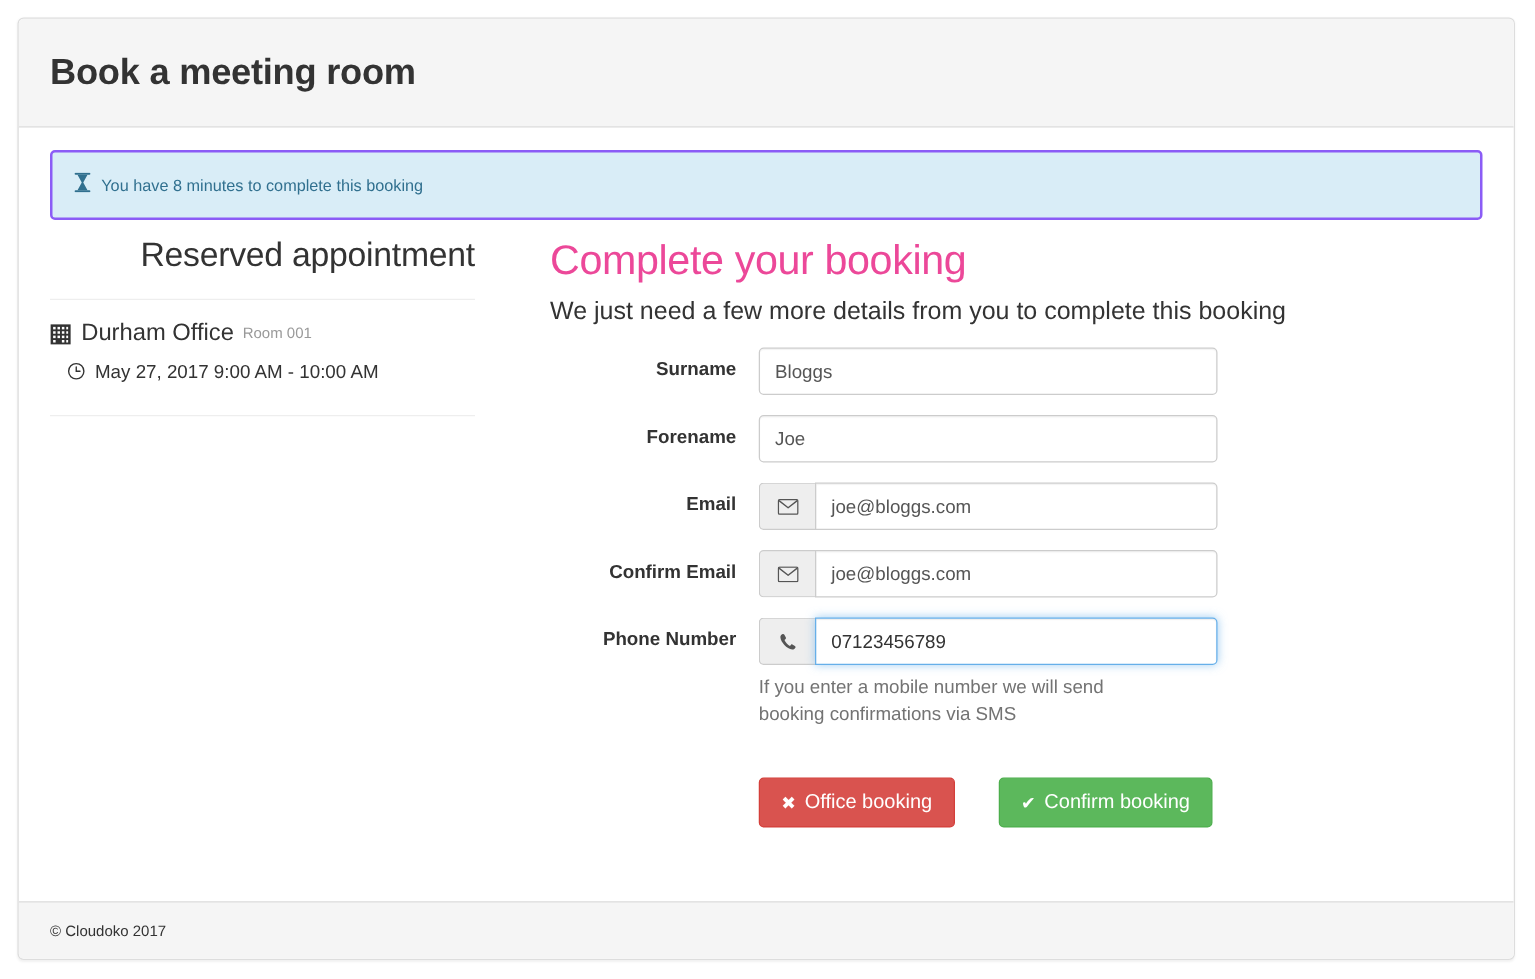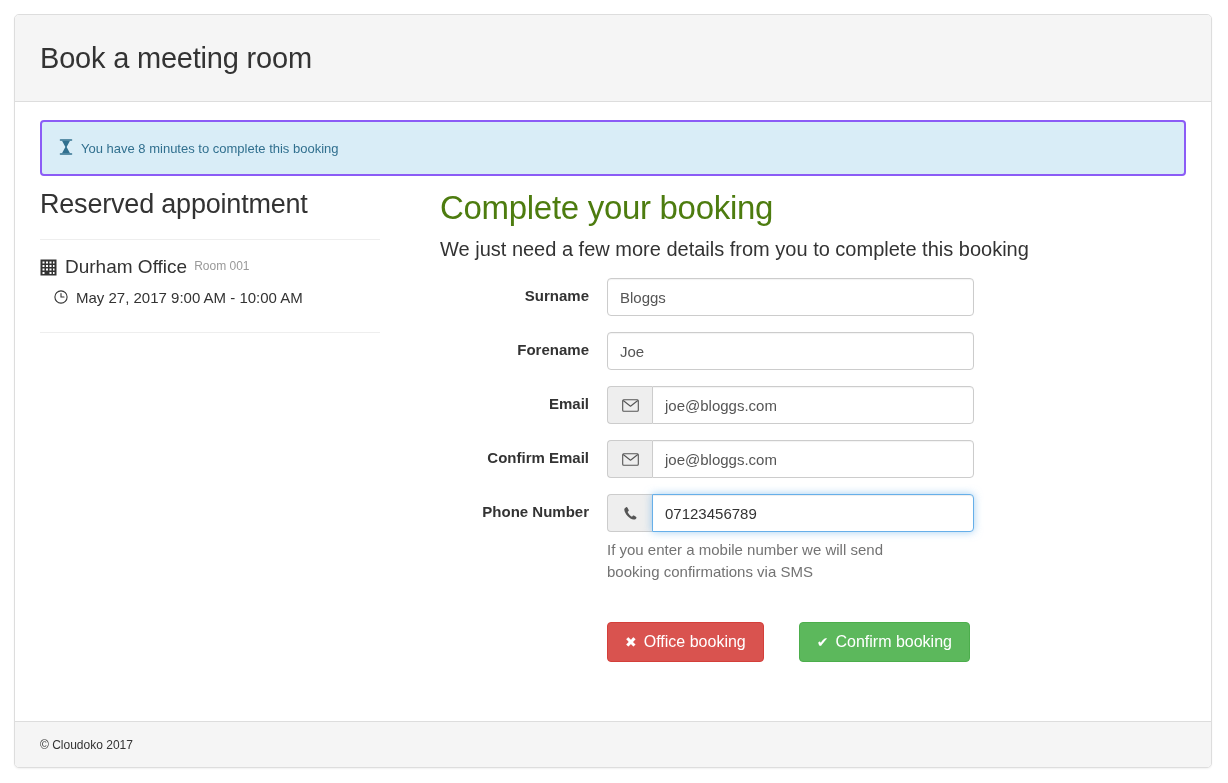--- a/index.html
+++ b/index.html
@@ -36,21 +36,21 @@
     background: #f5f5f5;
     border-bottom: 1px solid #dddddd;
     box-sizing: border-box;
     display: flex;
     align-items: center;
     padding-left: 25px;
   }
   .panel-head h1 {
     margin: 0;
     font-size: 29px;
-    font-weight: 400;
+    font-weight: 700;
     color: #333333;
     letter-spacing: -0.2px;
   }
 
   
   .panel-body {
     padding: 0 25px;
     height: 620px;
     box-sizing: border-box;
     position: relative;
@@ -83,20 +83,21 @@
   
   .cols {
     display: flex;
     margin-top: 14px;
   }
   .col-left {
     width: 370px;
     flex: 0 0 370px;
     padding-right: 30px;
     box-sizing: border-box;
+    text-align: right;
   }
   .col-right {
     flex: 1 1 auto;
     padding-left: 30px;
     box-sizing: border-box;
   }
 
   
   .col-left h2 {
     margin: 0;
@@ -156,21 +157,21 @@
     border: 0;
     border-top: 1px solid #eeeeee;
     margin: 26px 0 0 0;
   }
 
   
   .col-right h2 {
     margin: 0;
     font-size: 33px;
     font-weight: 400;
-    color: #4d7c0f;
+    color: #ec4899;
     line-height: 1.1;
     letter-spacing: -0.3px;
   }
   .lead {
     margin: 12px 0 0 0;
     font-size: 20px;
     color: #333333;
   }
 
   form { margin-top: 17px; }

